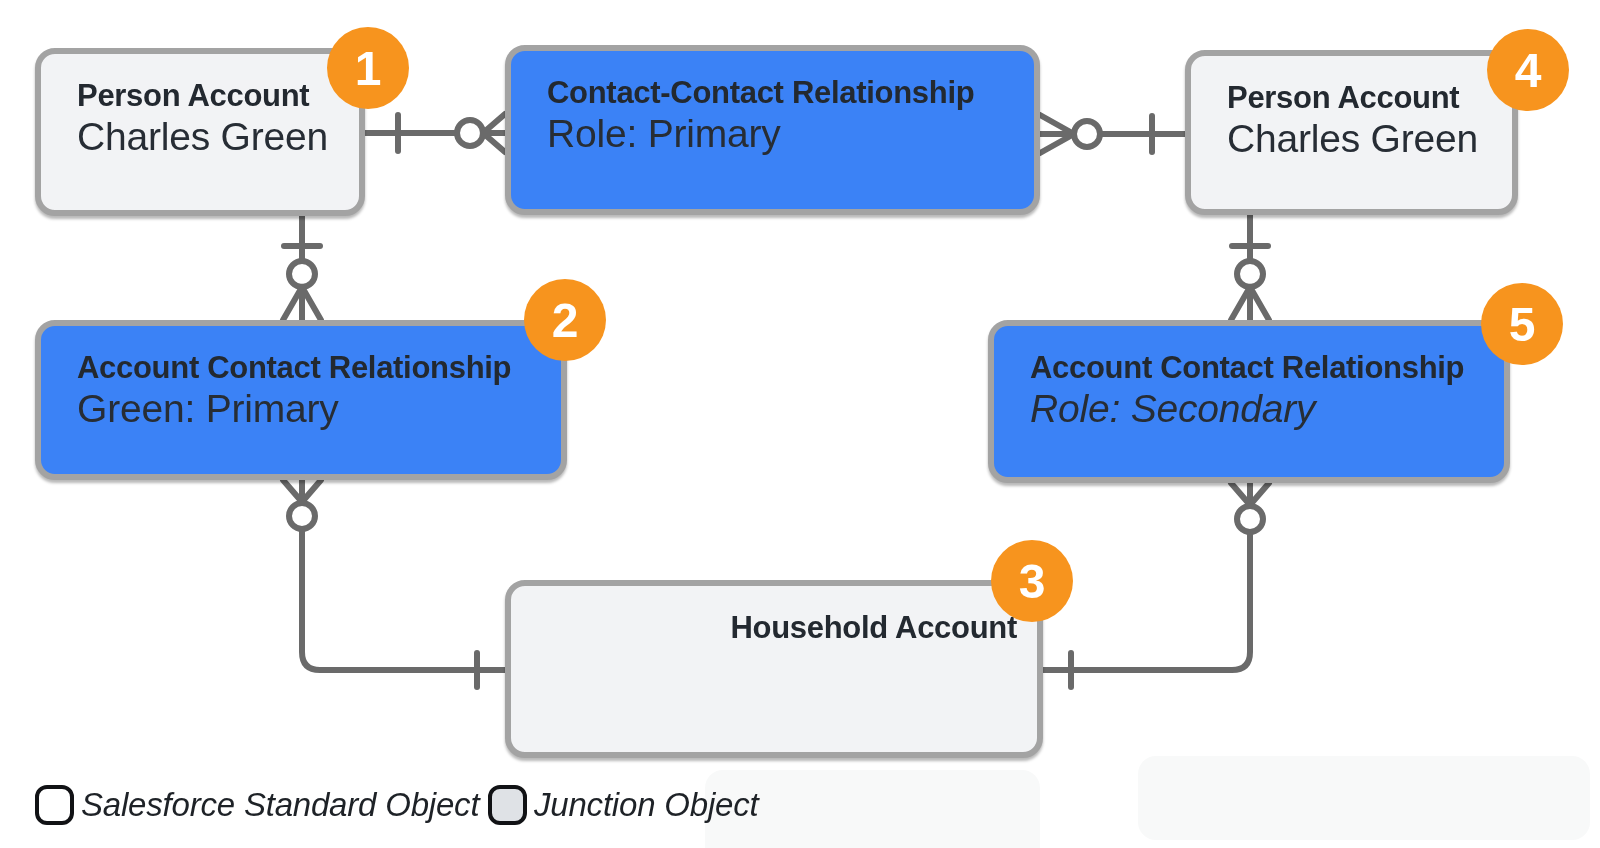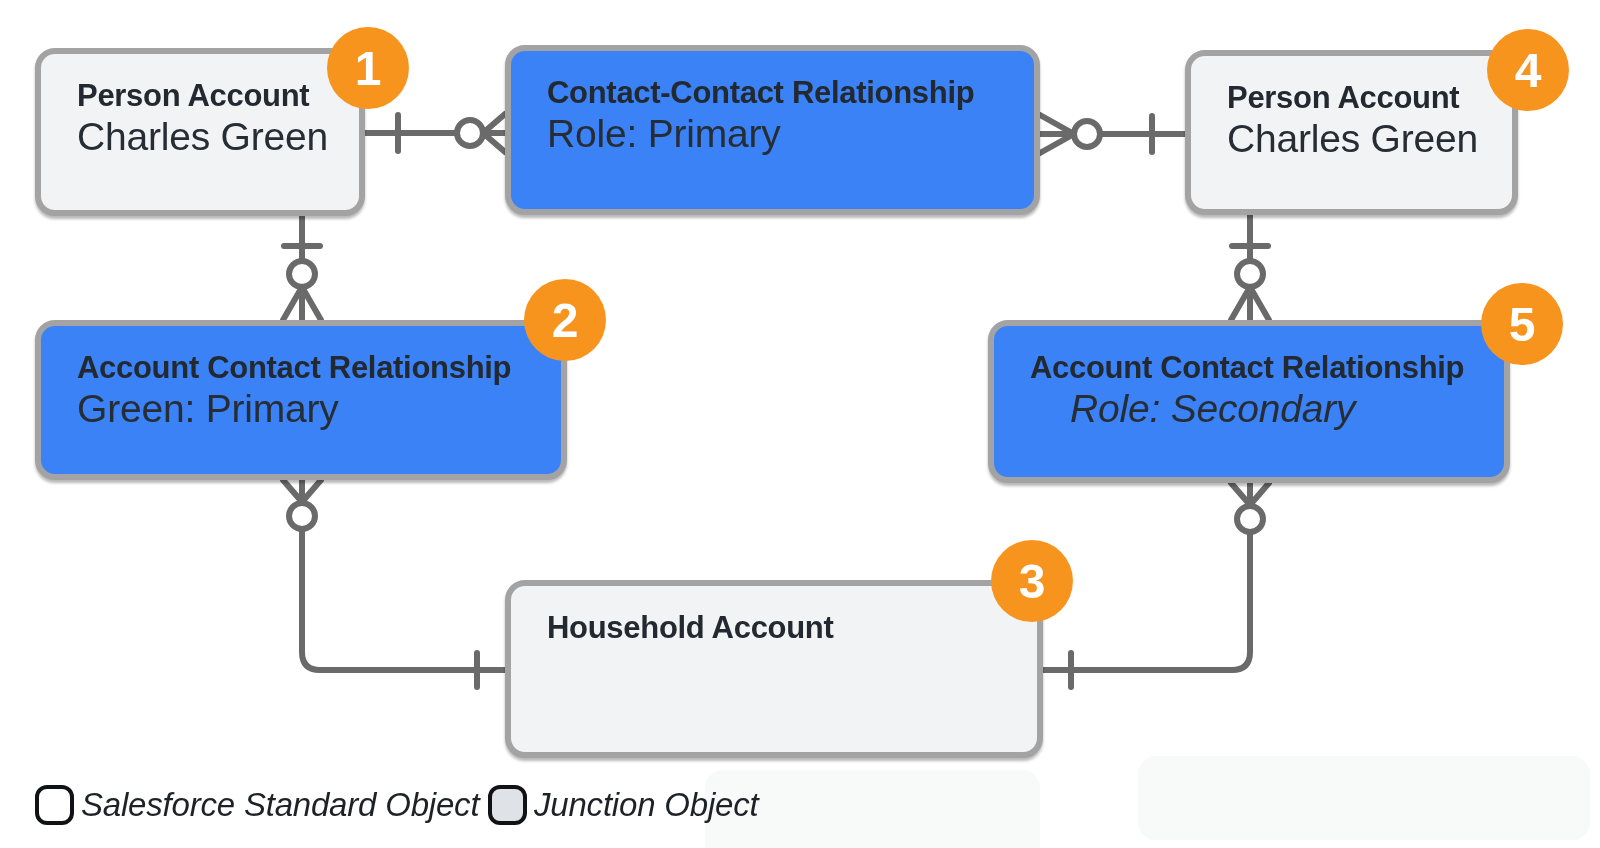--- a/index.html
+++ b/index.html
@@ -18,21 +18,21 @@
   .entity.standard{background:#f2f3f5;}
   .entity.junction{background:#3b82f6;}
   .entity .title{
     font-size:31px;font-weight:700;color:#232930;letter-spacing:-0.3px;line-height:1.15;
     white-space:nowrap;
   }
   .entity .subtitle{
     font-size:39px;font-weight:400;color:#272d35;letter-spacing:-0.2px;line-height:1.2;
     white-space:nowrap;
   }
-  .entity .subtitle.italic{font-style:italic;margin-left:40px;}
+  .entity .subtitle.italic{font-style:italic;}
   .badge{
     position:absolute;z-index:3;width:82px;height:82px;border-radius:50%;
     background:#F7941E;color:#ffffff;
     display:flex;align-items:center;justify-content:center;
     font-size:48px;font-weight:700;
   }
   .legend{position:absolute;z-index:2;display:flex;align-items:center;}
   .legend .swatch{
     box-sizing:border-box;width:39px;height:40px;border:4.5px solid #111215;border-radius:12px;
     flex:0 0 auto;
@@ -115,21 +115,21 @@
   <div class="entity junction" style="left:35px;top:320px;width:532px;height:160px;">
     <div class="title">Account Contact Relationship</div>
     <div class="subtitle">Green: Primary</div>
   </div>
 
   <div class="entity junction" style="left:988px;top:320px;width:522px;height:163px;">
     <div class="title">Account Contact Relationship</div>
     <div class="subtitle italic">Role: Secondary</div>
   </div>
 
-  <div class="entity standard" style="left:505px;top:580px;width:538px;height:178px;">
+  <div class="entity standard" style="left:505px;top:580px;width:538px;height:178px;text-align:right;">
     <div class="title">Household Account</div>
   </div>
 
   <div class="badge" style="left:327px;top:27px;">
     <span>1</span>
   </div>
   <div class="badge" style="left:524px;top:279px;">
     <span>2</span>
   </div>
   <div class="badge" style="left:991px;top:540px;">

